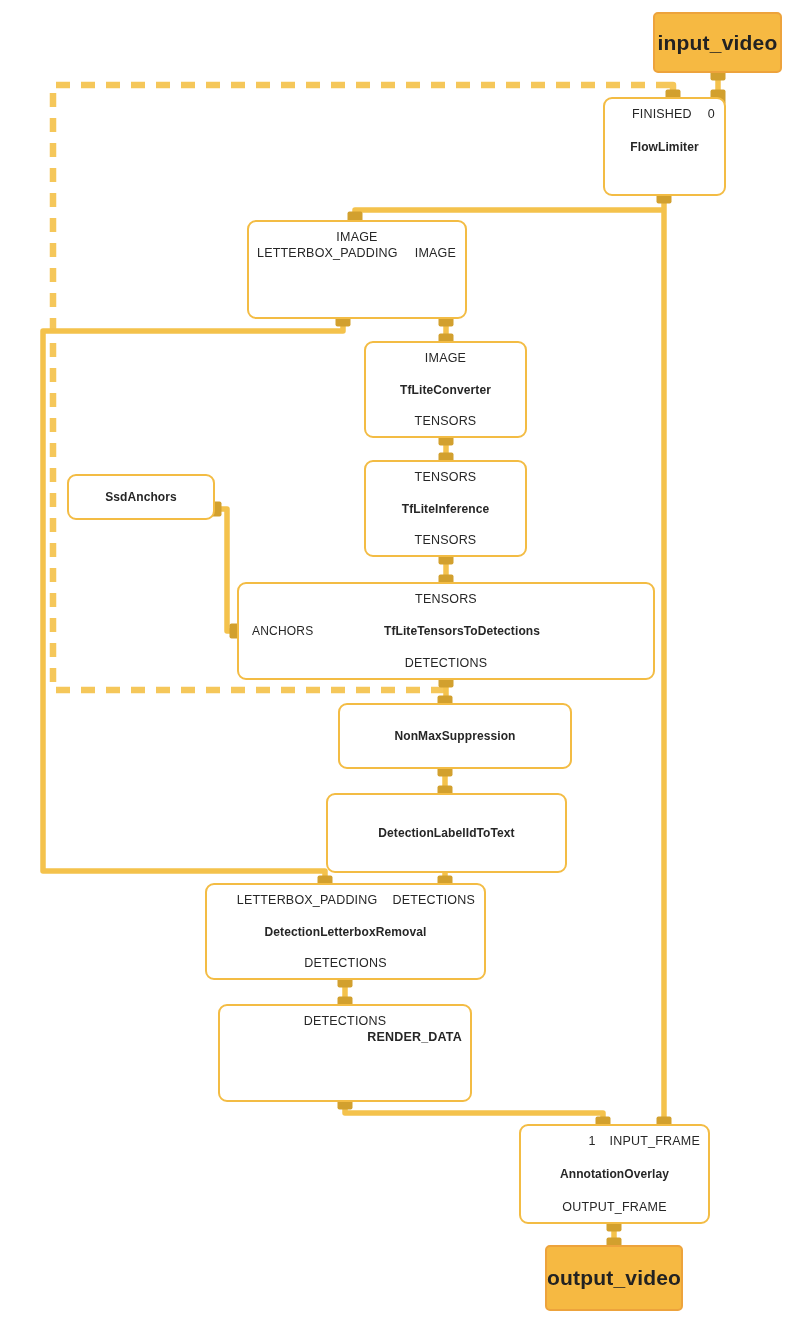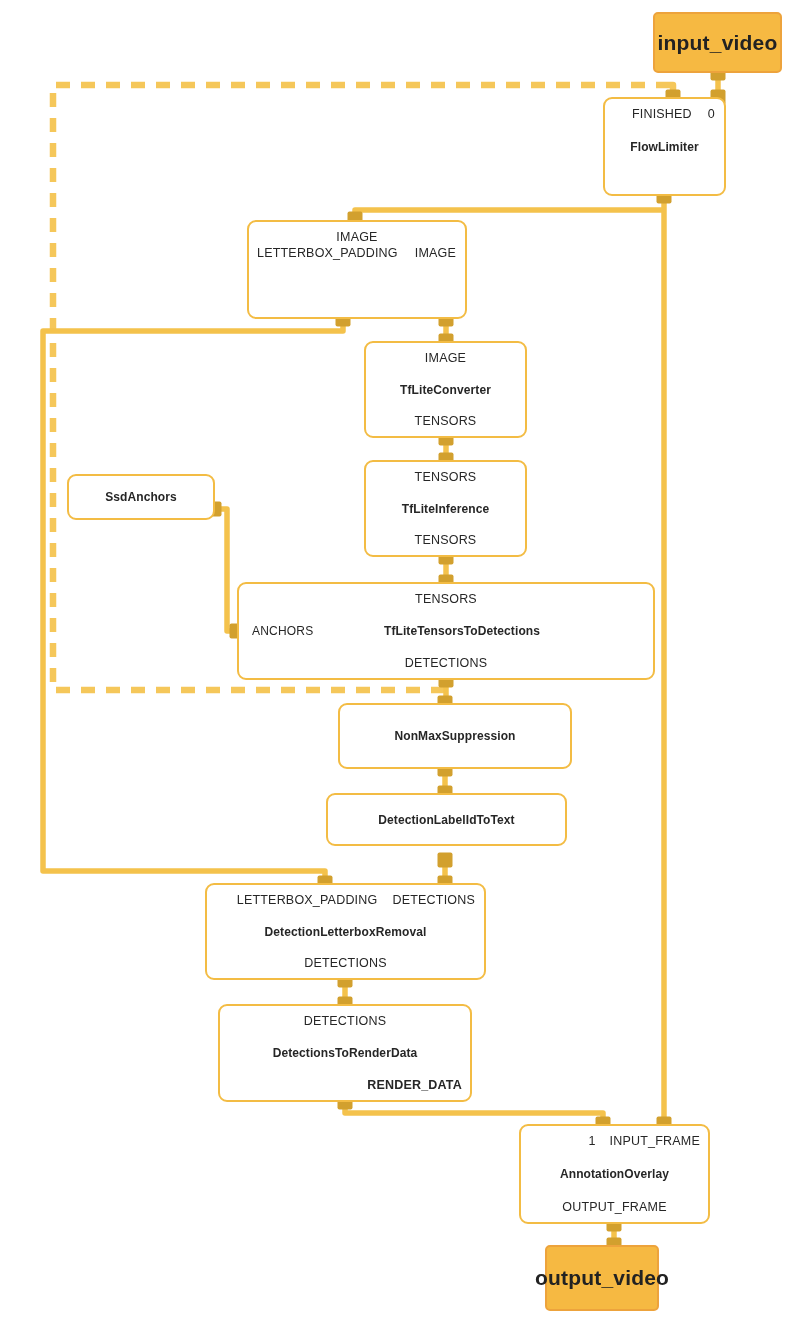--- a/index.html
+++ b/index.html
@@ -178,53 +178,52 @@
     </div>
     <div class="prow" style="justify-content:center;">
       <span>DETECTIONS</span>
     </div>
   </div>
 
   <div class="node" style="left:338px;top:703px;width:234px;height:66px;justify-content:flex-start;">
     <div class="title">NonMaxSuppression</div>
   </div>
 
-  <div class="node" style="left:326px;top:793px;width:241px;height:53px;justify-content:center;align-items:center;">
+  <div class="node" style="left:326px;top:793px;width:241px;height:80px;justify-content:center;align-items:center;">
     <div class="title">DetectionLabelIdToText</div>
   </div>
 
   <div class="node" style="left:205px;top:883px;width:281px;height:97px;">
     <div class="prow" style="justify-content:flex-end;gap:15px;padding-right:1px;">
       <span>LETTERBOX_PADDING</span>
       <span>DETECTIONS</span>
     </div>
     <div class="title">DetectionLetterboxRemoval</div>
     <div class="prow" style="justify-content:center;">
       <span>DETECTIONS</span>
     </div>
   </div>
 
   <div class="node" style="left:218px;top:1004px;width:254px;height:98px;">
     <div class="prow" style="justify-content:center;">
       <span>DETECTIONS</span>
     </div>
-    <div class="title">DetectionsToRenderData</div>
     <div class="prow" style="justify-content:flex-end;font-weight:bold;">
       <span>RENDER_DATA</span>
     </div>
   </div>
 
   <div class="node" style="left:519px;top:1124px;width:191px;height:100px;">
     <div class="prow" style="justify-content:flex-end;gap:14px;padding-right:0;">
       <span>1</span>
       <span>INPUT_FRAME</span>
     </div>
     <div class="title">AnnotationOverlay</div>
     <div class="prow" style="justify-content:center;">
       <span>OUTPUT_FRAME</span>
     </div>
   </div>
 
-  <div class="stream" style="left:545px;top:1245px;width:114px;height:66px;">
+  <div class="stream" style="left:545px;top:1245px;width:138px;height:66px;">
     <span>output_video</span>
   </div>
 
 </div>
 
 </body></html>

